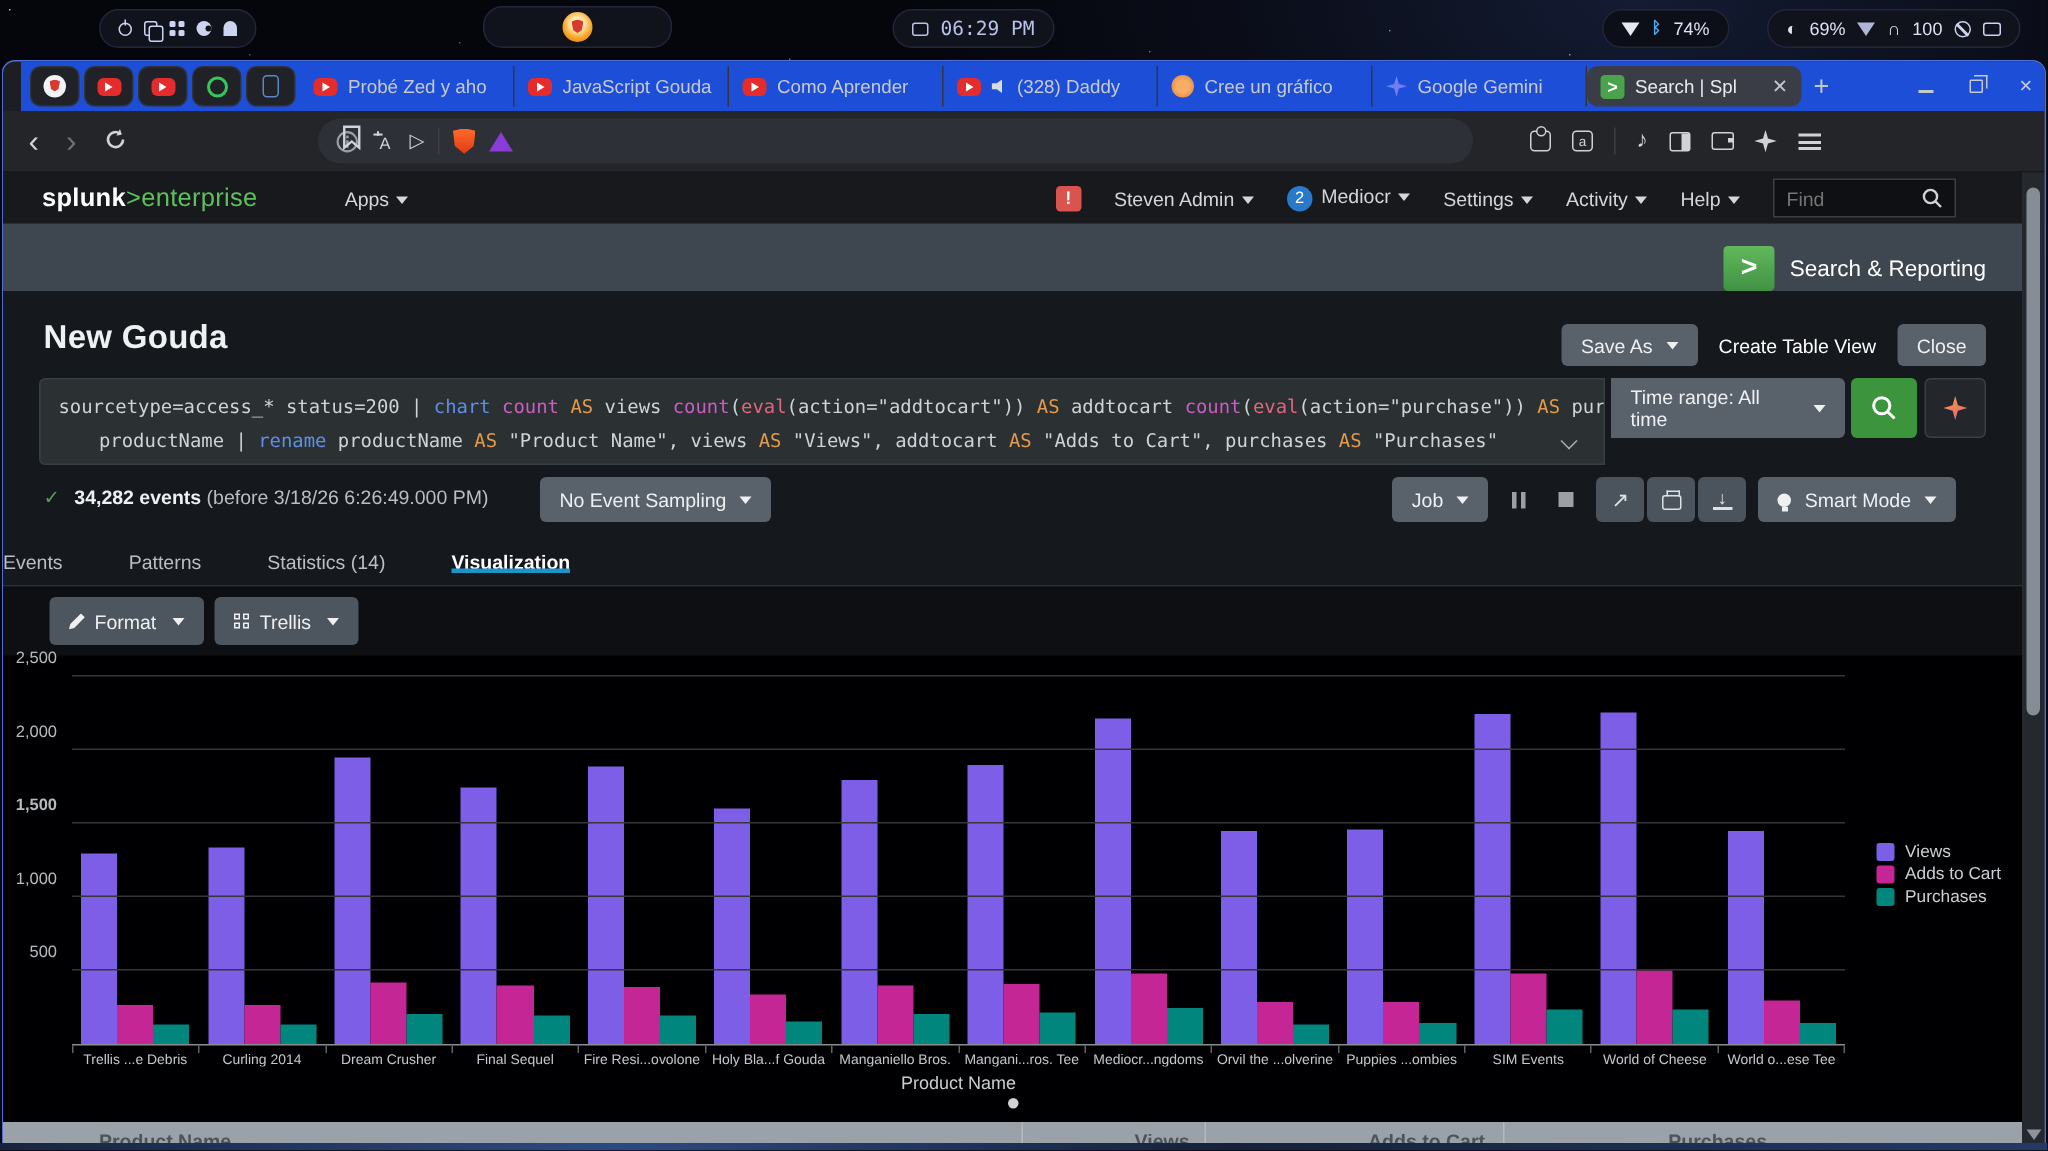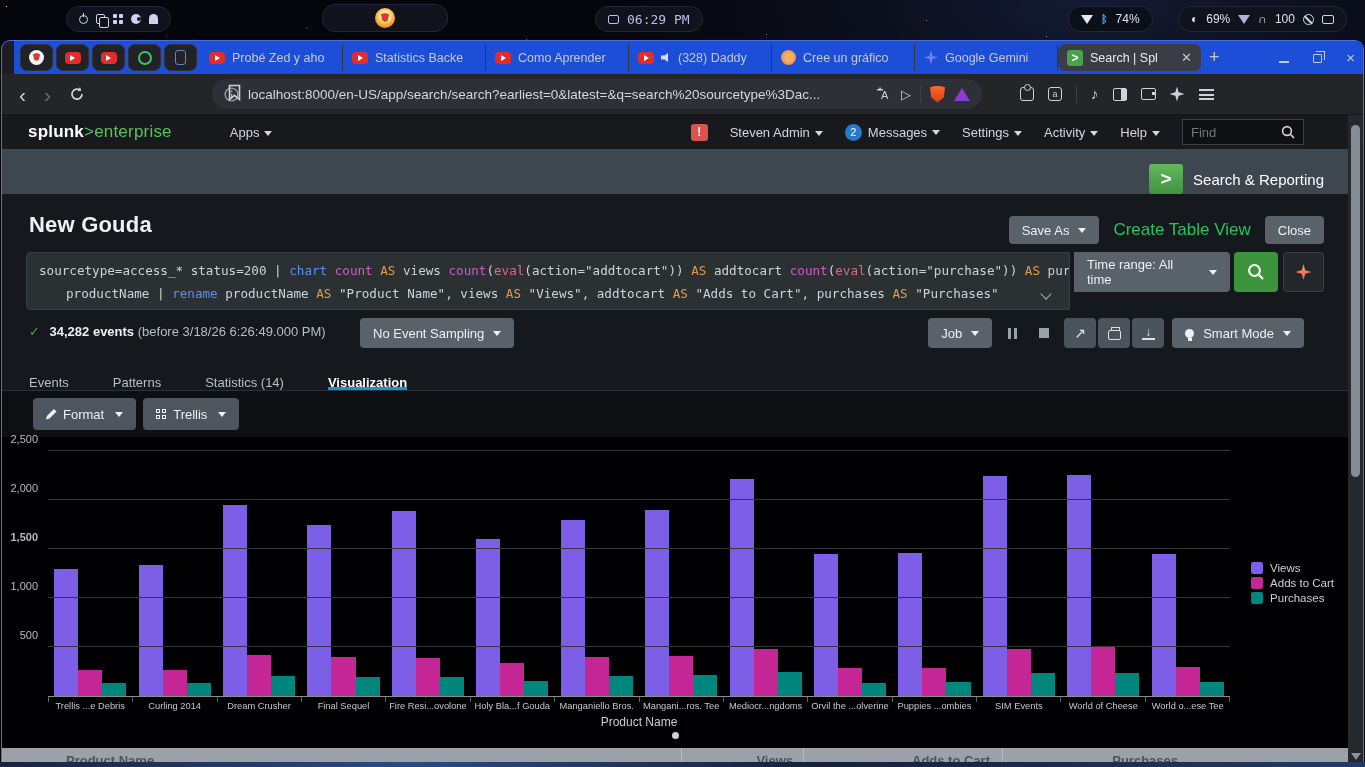--- a/index.html
+++ b/index.html
@@ -117,21 +117,21 @@
   .sp-nav .itm.active { color:#fff; }
   .sp-nav .itm.active::after { content:''; position:absolute; left:0; right:0; bottom:4px; height:3px; background:#53a051; }
   .sp-appname { margin-left:auto; display:flex; align-items:center; gap:10px; padding-right:24px; }
   .sp-appicon { width:34px; height:30px; background:linear-gradient(180deg,#63b85c,#3f9243); border-radius:3px; color:#fff; font-weight:bold; font-size:19px; display:flex; align-items:center; justify-content:center; }
   .sp-appname span.t { color:#fff; font-size:15px; }
 
   .sp-head { position:absolute; left:0; top:79px; width:100%; height:58px; }
   .pg-title { position:absolute; left:27px; top:18px; color:#eef0f2; font-size:22px; font-weight:bold; letter-spacing:.2px; }
   .btn { display:inline-flex; align-items:center; justify-content:center; background:#59616b; color:#eef0f2; font-size:13px; border-radius:4px; height:28px; padding:0 13px; gap:4px; }
   .head-btns { position:absolute; right:24px; top:22px; display:flex; align-items:center; gap:14px; }
-  .disabled-link { color:#22c55e; font-size:17px; }
+  .disabled-link { color:#ffffff; font-size:13px; }
 
   .searchrow { position:absolute; left:0; top:137px; width:100%; }
   .qbox { position:absolute; left:24px; top:0; width:1044px; height:58px; background:#2b3033; border:1px solid #383f44; border-radius:4px 0 0 4px;
     font-family:"DejaVu Sans Mono","Liberation Mono",monospace; font-size:12.6px; color:#ced3d7; padding:6px 0 0 12px; line-height:23px; white-space:nowrap; overflow:hidden; }
   .qbox .l2 { padding-left:27px; }
   .q-b { color:#5f8fe8; } .q-m { color:#cf5cc4; } .q-o { color:#e39a4a; } .q-r { color:#e0667e; }
   .q-chev { position:absolute; left:1040px; top:38px; width:8px; height:8px; border-right:1.6px solid #aab0b5; border-bottom:1.6px solid #aab0b5; transform:rotate(45deg); }
   .timerange { position:absolute; left:1072px; top:0; width:156px; height:40px; border-radius:0 4px 4px 0; background:#59616b; font-size:13px; }
   .gsearch { position:absolute; left:1232px; top:0; width:44px; height:40px; background:#3c953c; border-radius:4px; display:flex; align-items:center; justify-content:center; }
   .aibtn { position:absolute; left:1281px; top:0; width:41px; height:40px; background:#23272c; border:1px solid #3a4046; border-radius:4px; display:flex; align-items:center; justify-content:center; position:absolute; }
@@ -150,21 +150,21 @@
   .i-stop { width:10px; height:10px; background:#9aa0a6; }
   .sqbtn { width:32px; height:30px; background:#4b535c; border-radius:4px; display:inline-flex; align-items:center; justify-content:center; color:#dfe2e5; }
   .grp { display:inline-flex; gap:2px; }
   .i-share { font-size:14px; }
   .i-print { width:13px; height:10px; border:1.5px solid #dfe2e5; border-radius:2px; position:relative; margin-top:3px; }
   .i-print::before { content:''; position:absolute; left:2px; top:-4px; width:7px; height:3px; border:1.5px solid #dfe2e5; border-bottom:none; }
   .i-dl { width:13px; border-bottom:2px solid #dfe2e5; text-align:center; font-size:12px; line-height:10px; padding-bottom:1px; }
   .i-bulb { width:9px; height:9px; background:#eef0f2; border-radius:50%; position:relative; margin-right:5px; }
   .i-bulb::after { content:''; position:absolute; left:2.5px; top:9px; width:4px; height:3px; background:#eef0f2; }
 
-  .rtabs { position:absolute; left:0; top:243px; width:100%; height:33px; border-bottom:1px solid #2b3136; display:flex; align-items:flex-end; padding-left:27px; }
+  .rtabs { position:absolute; left:0; top:243px; width:100%; height:33px; border-bottom:1px solid #2b3136; display:flex; align-items:center; }
   .rtab { font-size:13px; color:#b9bfc5; margin-right:44px; display:flex; align-items:center; position:relative; }
   .rtab.active { color:#fff; font-weight:bold; }
   .rtab.active::after { content:''; position:absolute; left:0; right:0; bottom:0; height:3px; background:#1e93c9; }
 
   .vizbar { position:absolute; left:0; top:276px; width:100%; height:46px; background:#0d0f12; display:flex; align-items:center; padding-left:31px; gap:7px; }
   .vbtn { background:#4d555e; height:32px; border-radius:4px; color:#eef0f2; font-size:13px; display:inline-flex; align-items:center; padding:0 13px; gap:6px; }
   .i-bars { display:inline-flex; align-items:flex-end; gap:1.5px; }
   .i-bars i { width:3px; background:#eef0f2; }
   .i-bars i:nth-child(1){height:5px;} .i-bars i:nth-child(2){height:9px;} .i-bars i:nth-child(3){height:7px;}
   .i-pencil { width:11px; height:11px; background:#eef0f2; clip-path:polygon(0 100%,8% 68%,72% 4%,96% 28%,32% 92%); }
@@ -270,21 +270,21 @@
           <span class="tab">
             <span class="fav yt">
               <i></i>
             </span>
             <span class="lbl">Probé Zed y aho</span>
           </span>
           <span class="tab">
             <span class="fav yt">
               <i></i>
             </span>
-            <span class="lbl">Statistics Backe</span>
+            <span class="lbl">JavaScript Gouda</span>
           </span>
           <span class="tab">
             <span class="fav yt">
               <i></i>
             </span>
             <span class="lbl">Como Aprender</span>
           </span>
           <span class="tab">
             <span class="fav yt">
               <i></i>
@@ -327,21 +327,20 @@
         <svg width="15" height="17" viewBox="0 0 15 17">
             <path d="M2.5 1.5h10v14l-5-4.2-5 4.2z" fill="none" stroke="#cfd3d8" stroke-width="1.6"></path>
           </svg>
       </span>
       <div class="urlbar">
         <svg width="15" height="15" viewBox="0 0 15 15">
             <circle cx="7.5" cy="7.5" r="6.4" fill="none" stroke="#9aa0a6" stroke-width="1.4"></circle>
             <rect x="6.8" y="6.5" width="1.6" height="5" fill="#9aa0a6"></rect>
             <rect x="6.8" y="3.4" width="1.6" height="1.8" fill="#9aa0a6"></rect>
           </svg>
-        <span class="urltext">localhost:8000/en-US/app/search/search?earliest=0&amp;latest=&amp;q=search%20sourcetype%3Dac...</span>
         <svg width="16" height="15" viewBox="0 0 16 15">
             <text x="5" y="12" font-size="11" fill="#cfd3d8" font-family="sans-serif">A</text>
             <rect x="1" y="2" width="6" height="1.4" fill="#cfd3d8"></rect>
             <rect x="3.3" y="0.5" width="1.4" height="3" fill="#cfd3d8"></rect>
           </svg>
         <span style="color:#cfd3d8;font-size:13px">▷</span>
         <span class="vdiv"></span>
         <span class="i-shield"></span>
         <span class="i-btri"></span>
       </div>
@@ -358,21 +357,21 @@
     </div>
 
     <div class="splunk">
 
       <div class="sp-top">
         <span class="sp-logo"><span>splunk</span><span class="grn">&gt;</span><span class="grn">enterprise</span></span>
         <span class="sp-apps"><span>Apps</span><span class="caret"></span></span>
         <div class="sp-top-right">
           <span class="badge-alert">!</span>
           <span><span>Steven Admin</span><span class="caret"></span></span>
-          <span><span class="badge-msg">2</span><span>Messages</span><span class="caret"></span></span>
+          <span><span class="badge-msg">2</span><span>Mediocr</span><span class="caret"></span></span>
           <span><span>Settings</span><span class="caret"></span></span>
           <span><span>Activity</span><span class="caret"></span></span>
           <span><span>Help</span><span class="caret"></span></span>
           <span class="findbox">
             <input placeholder="Find" style="">
             <svg class="mag" width="14" height="14" viewBox="0 0 14 14">
                 <circle cx="6" cy="6" r="4.4" fill="none" stroke="#cfd3d7" stroke-width="1.6"></circle>
                 <line x1="9.4" y1="9.4" x2="13" y2="13" stroke="#cfd3d7" stroke-width="1.6"></line>
               </svg>
           </span>

